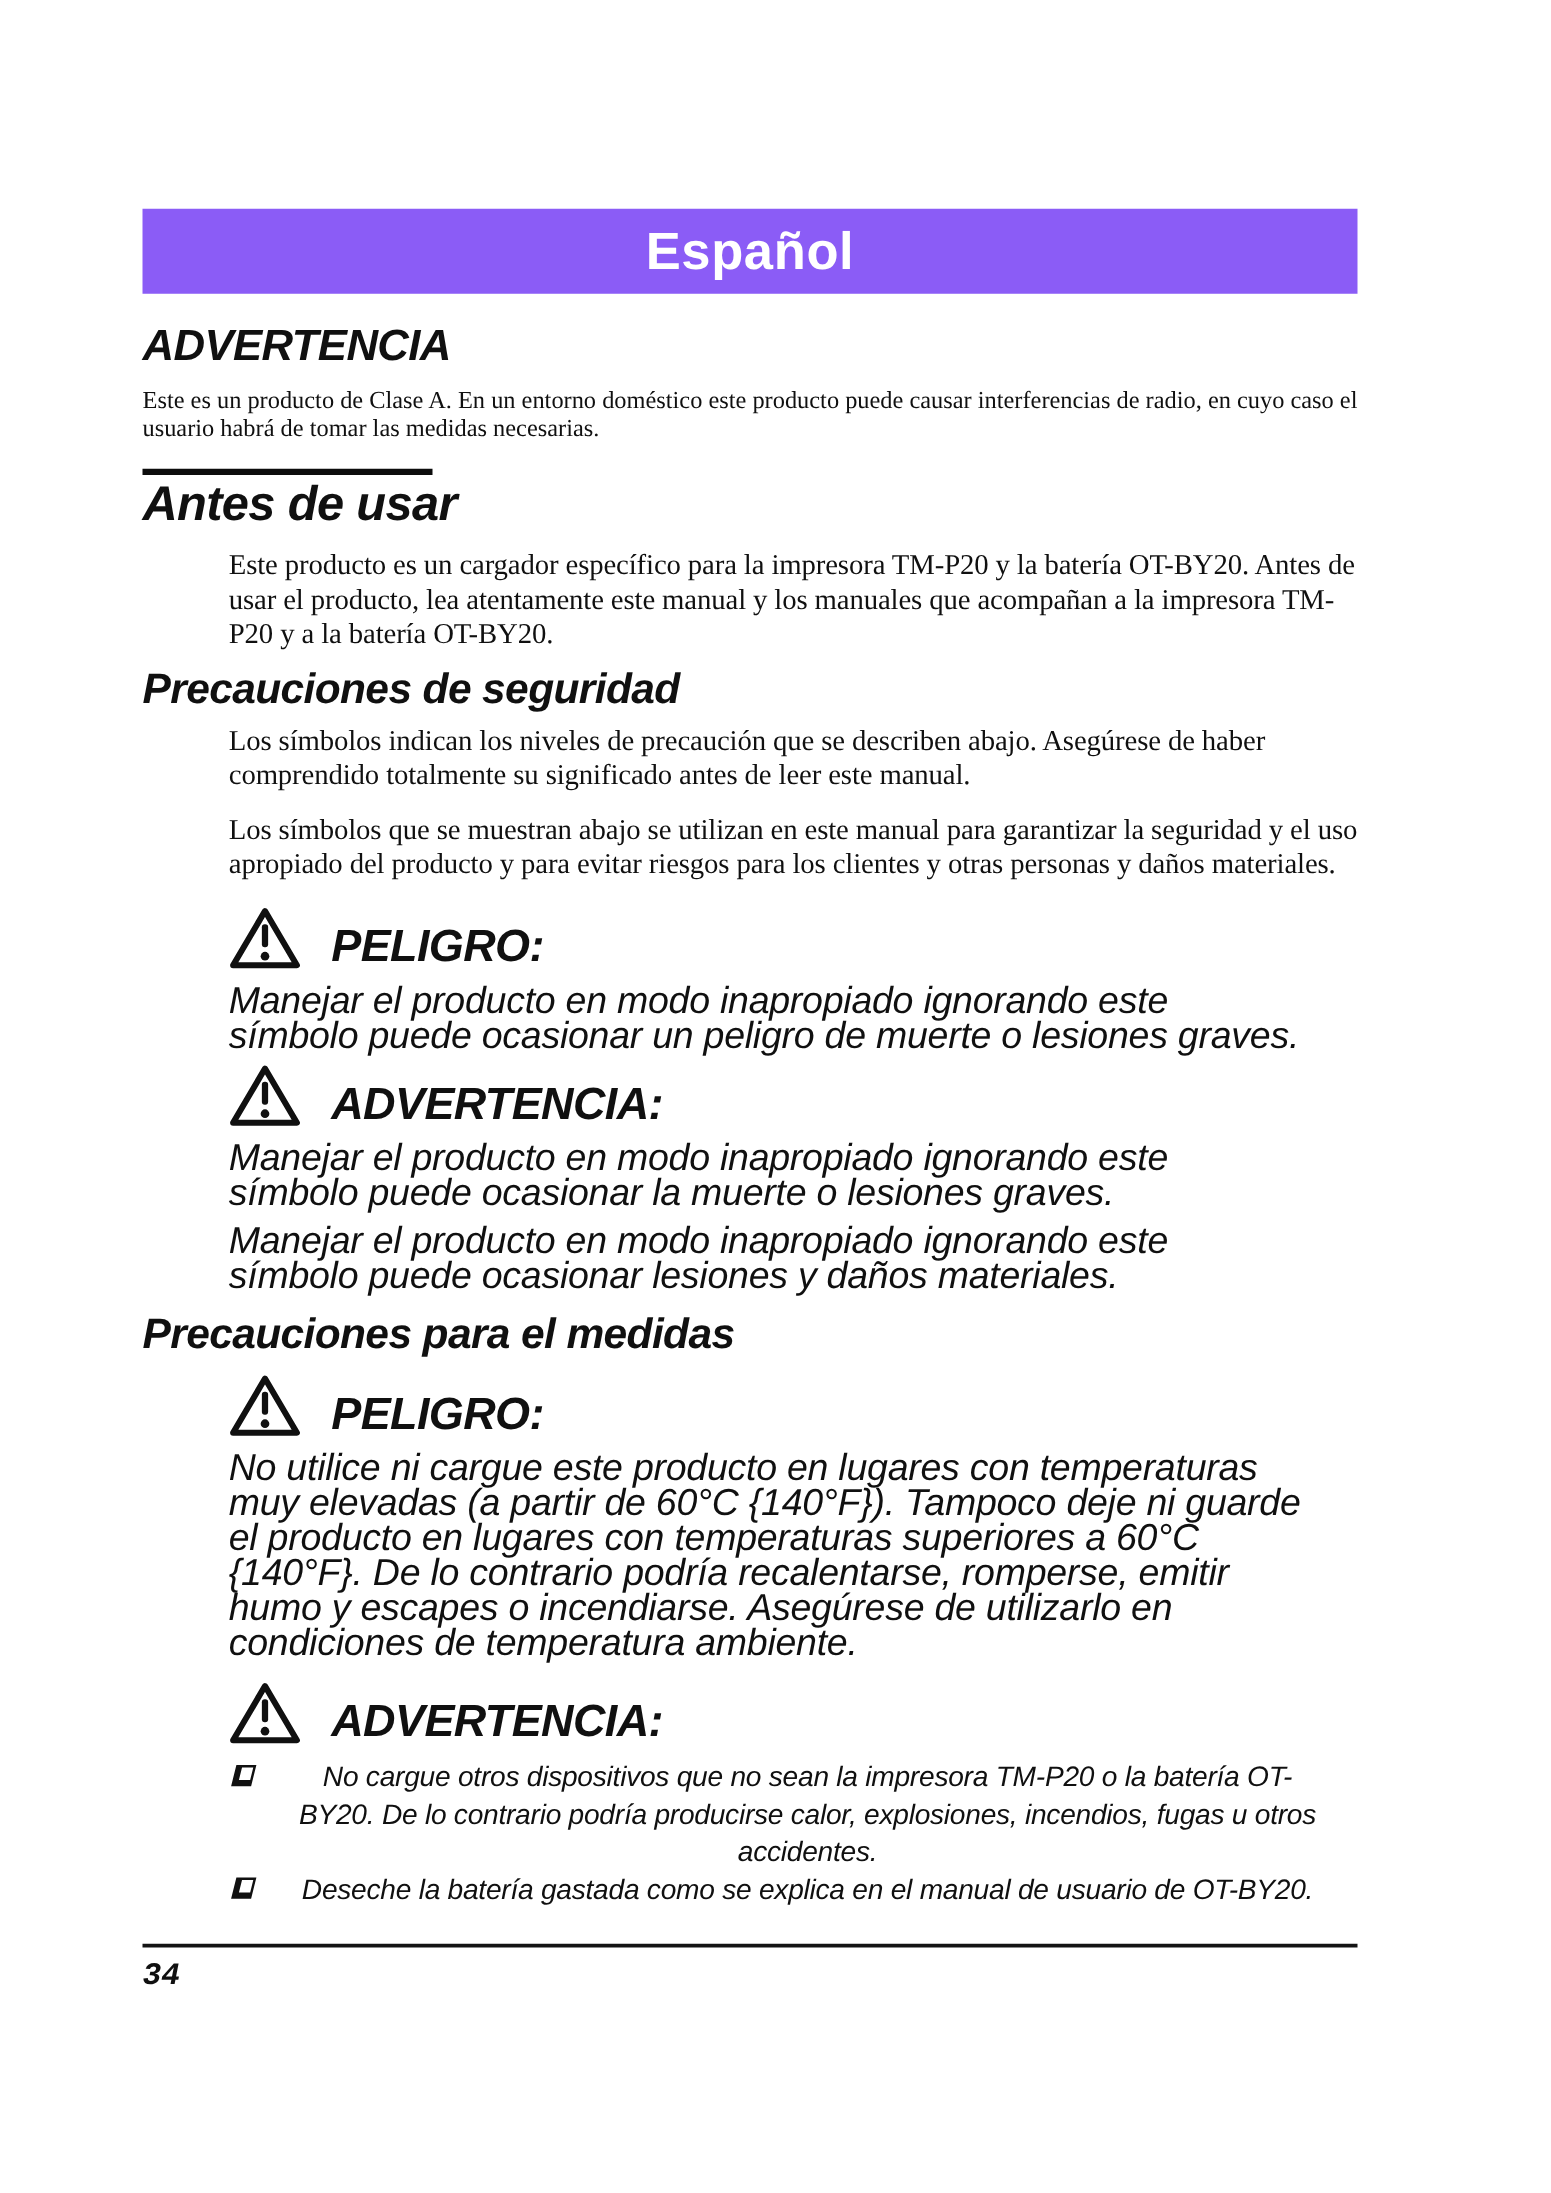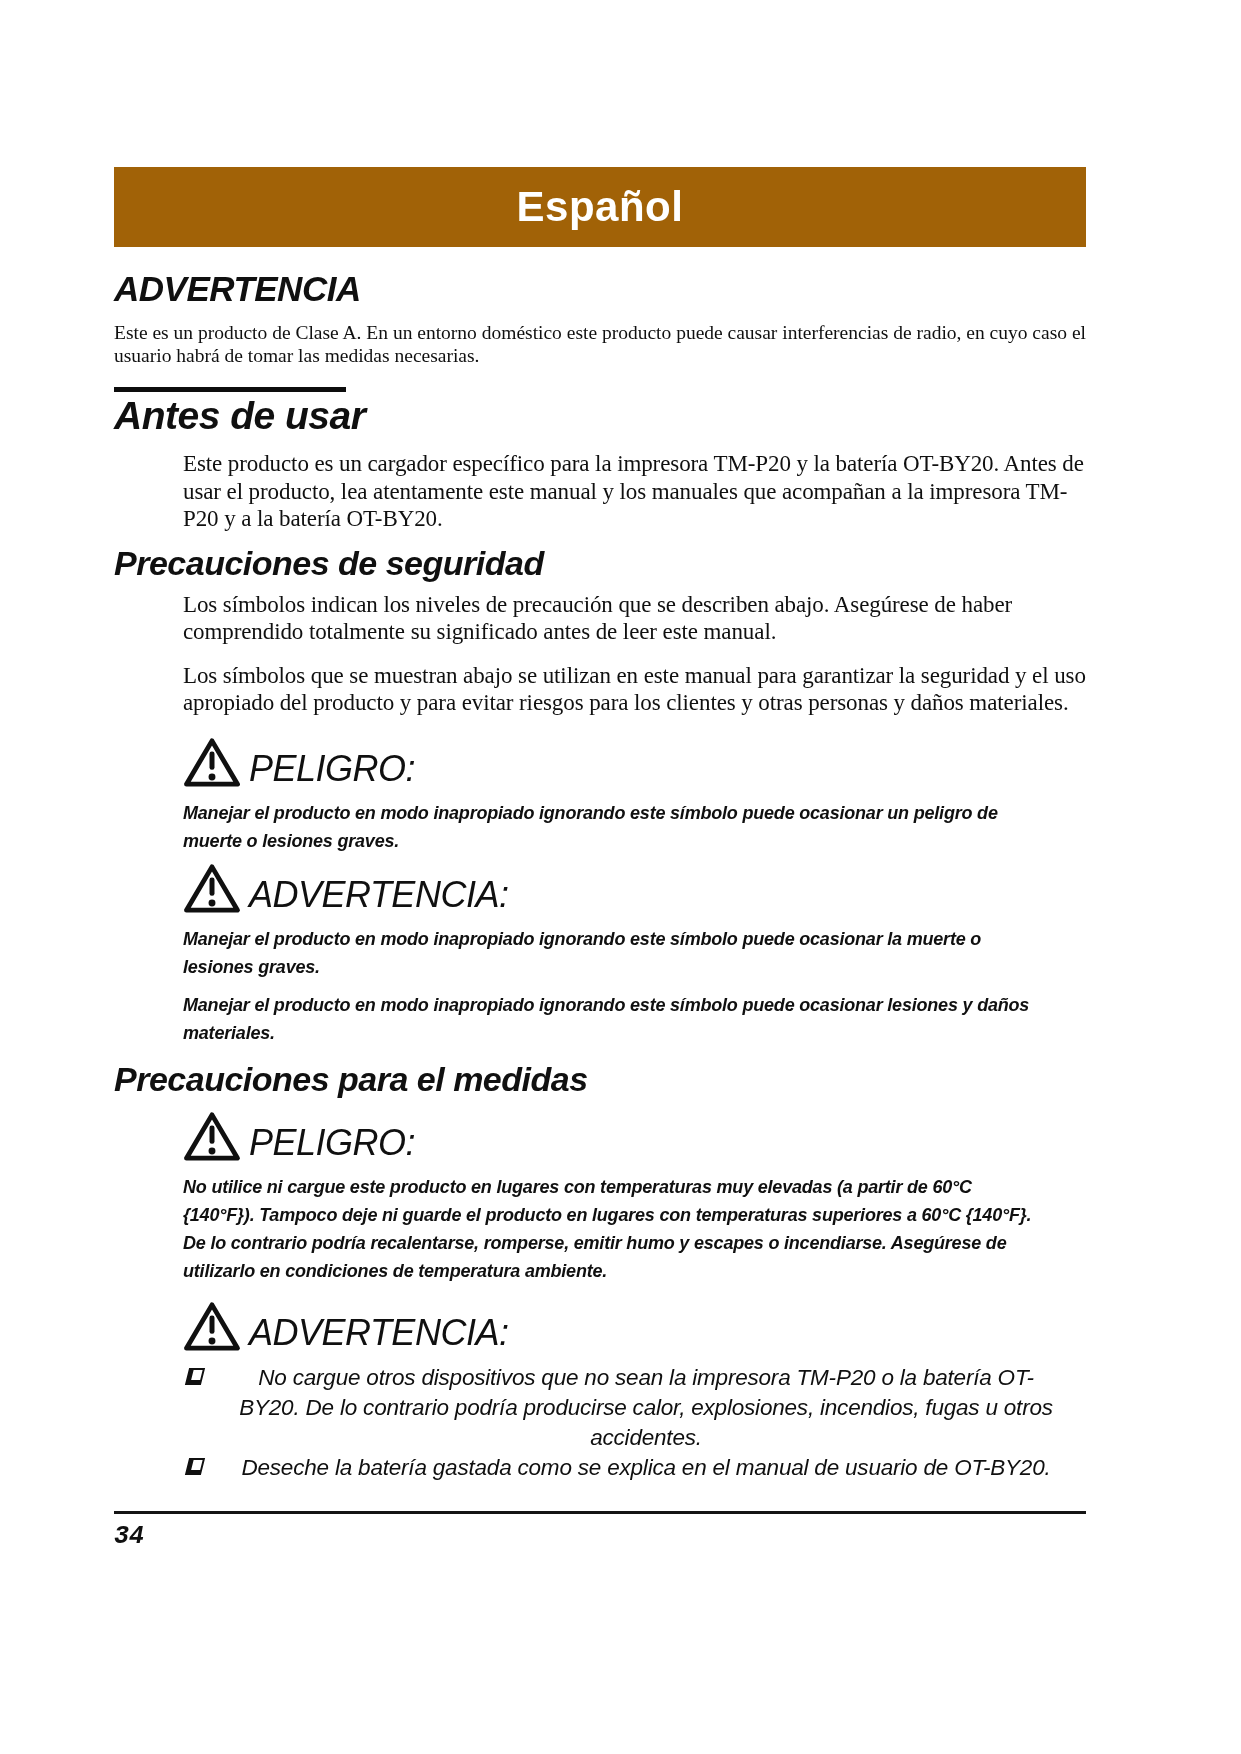--- a/index.html
+++ b/index.html
@@ -11,22 +11,22 @@
     background:#ffffff;
     color:#101010;
     overflow:hidden;
     padding-left:114px;
     padding-right:155px;
     font-family:"Liberation Serif", serif;
   }
   
   .banner{
     margin-top:167px;
-    height:80px;
-    background:#a16207;
+    height:68px;
+    background:#8b5cf6;
     display:flex;
     align-items:center;
     justify-content:center;
   }
   .banner-title{
     color:#ffffff;
     font-family:"Liberation Sans", sans-serif;
     font-weight:bold;
     font-size:42px;
     letter-spacing:0.5px;
@@ -89,33 +89,33 @@
     align-items:flex-end;
     height:52px;
   }
   .warn-head.first{ margin-top:20px; }
   .warn-head.mid{ margin-top:8px; }
   .warn-head.big{ margin-top:14px; }
   .warn-head.last{ margin-top:16px; }
   .tri-icon{ width:58px; height:52px; flex:0 0 auto; }
   .warn-label{
     font-family:"Liberation Sans", sans-serif;
-    font-weight:normal;
+    font-weight:bold;
     font-style:italic;
     font-size:36px;
     line-height:40px;
     letter-spacing:-0.5px;
-    margin-left:8px;
+    margin-left:24px;
   }
   .warn-body{
     margin-top:10px;
     font-family:"Liberation Sans", sans-serif;
-    font-weight:bold;
-    font-style:italic;
-    font-size:18px;
+    font-weight:normal;
+    font-style:italic;
+    font-size:30px;
     line-height:28px;
     width:860px;
     letter-spacing:-0.2px;
   }
   
   .bullet-list{ margin-top:10px; width:880px; }
   .bullet-item{
     display:flex;
     align-items:flex-start;
     font-family:"Liberation Sans", sans-serif;

